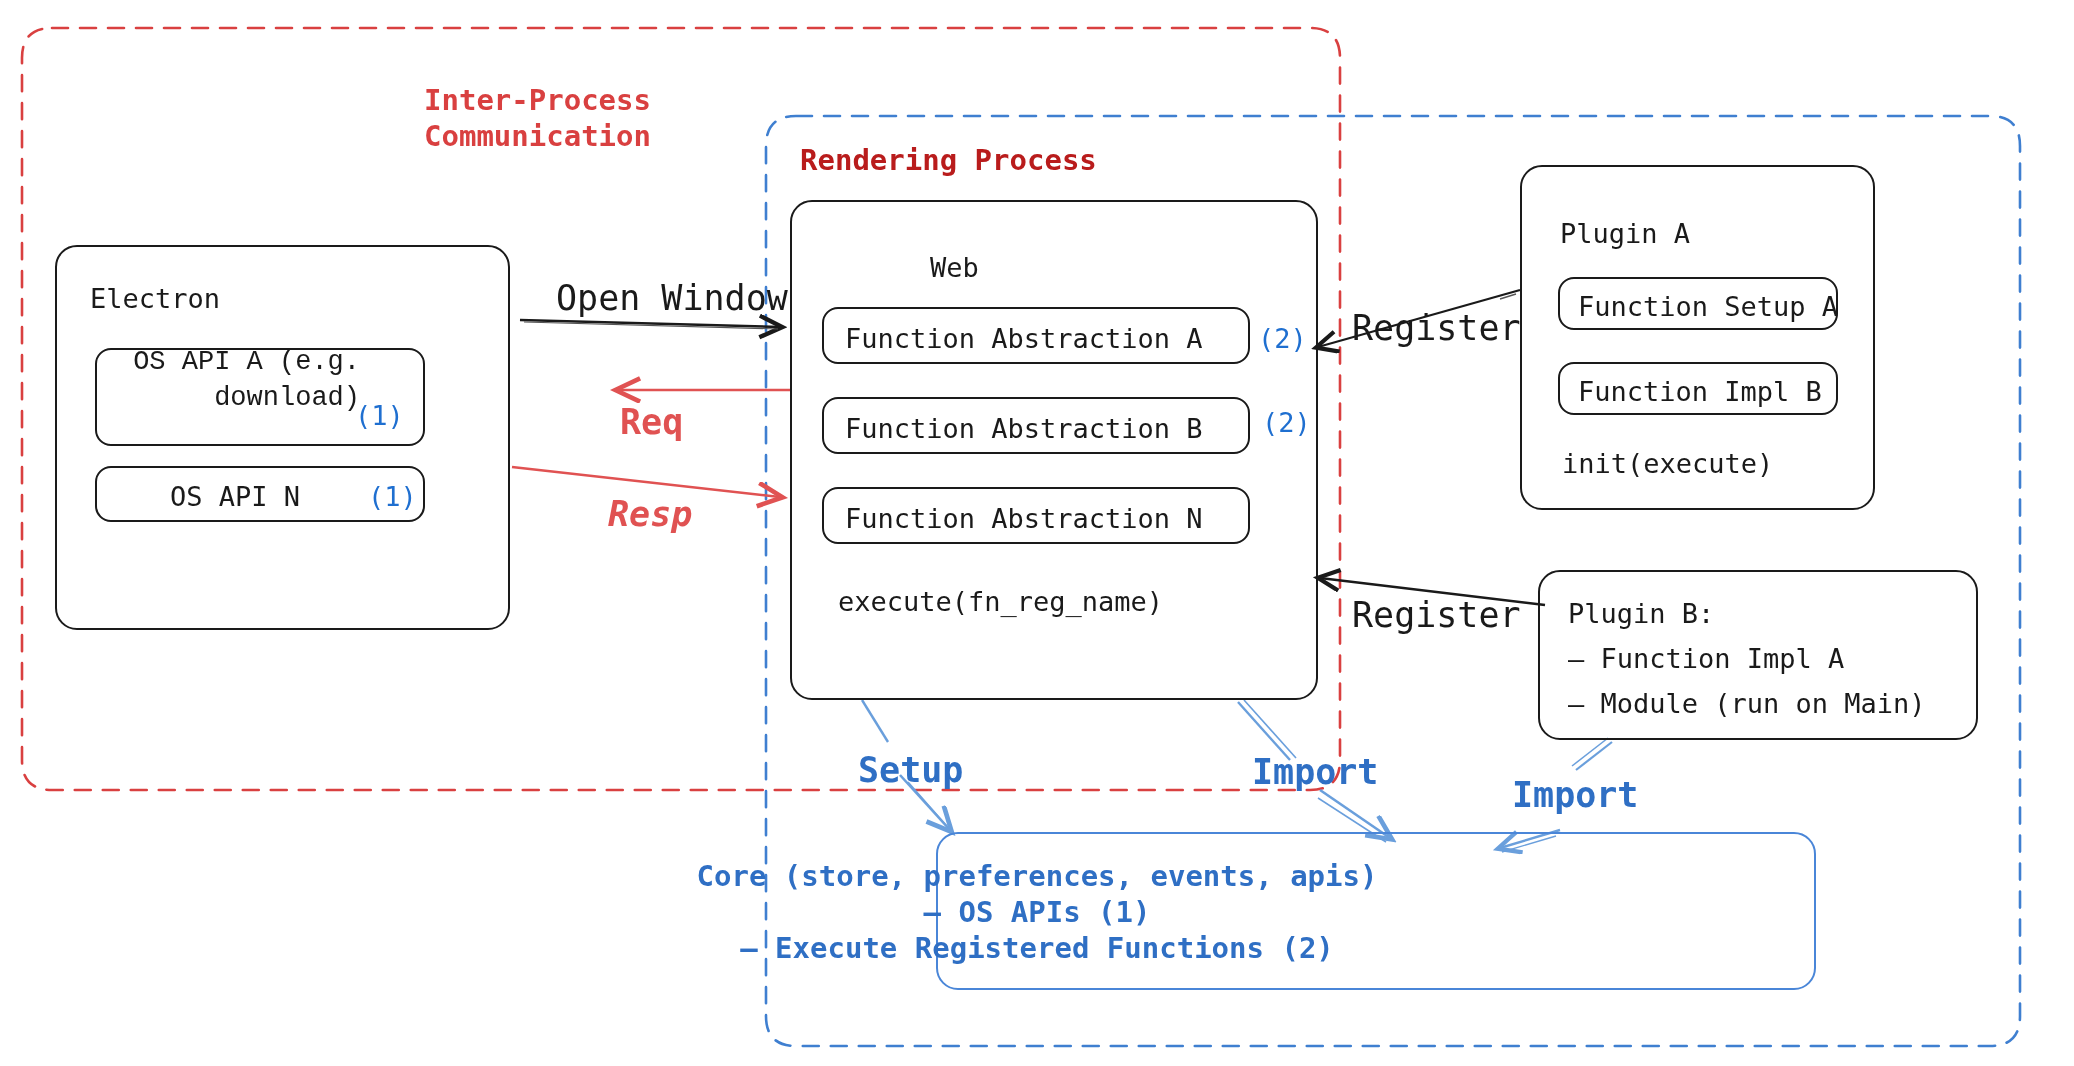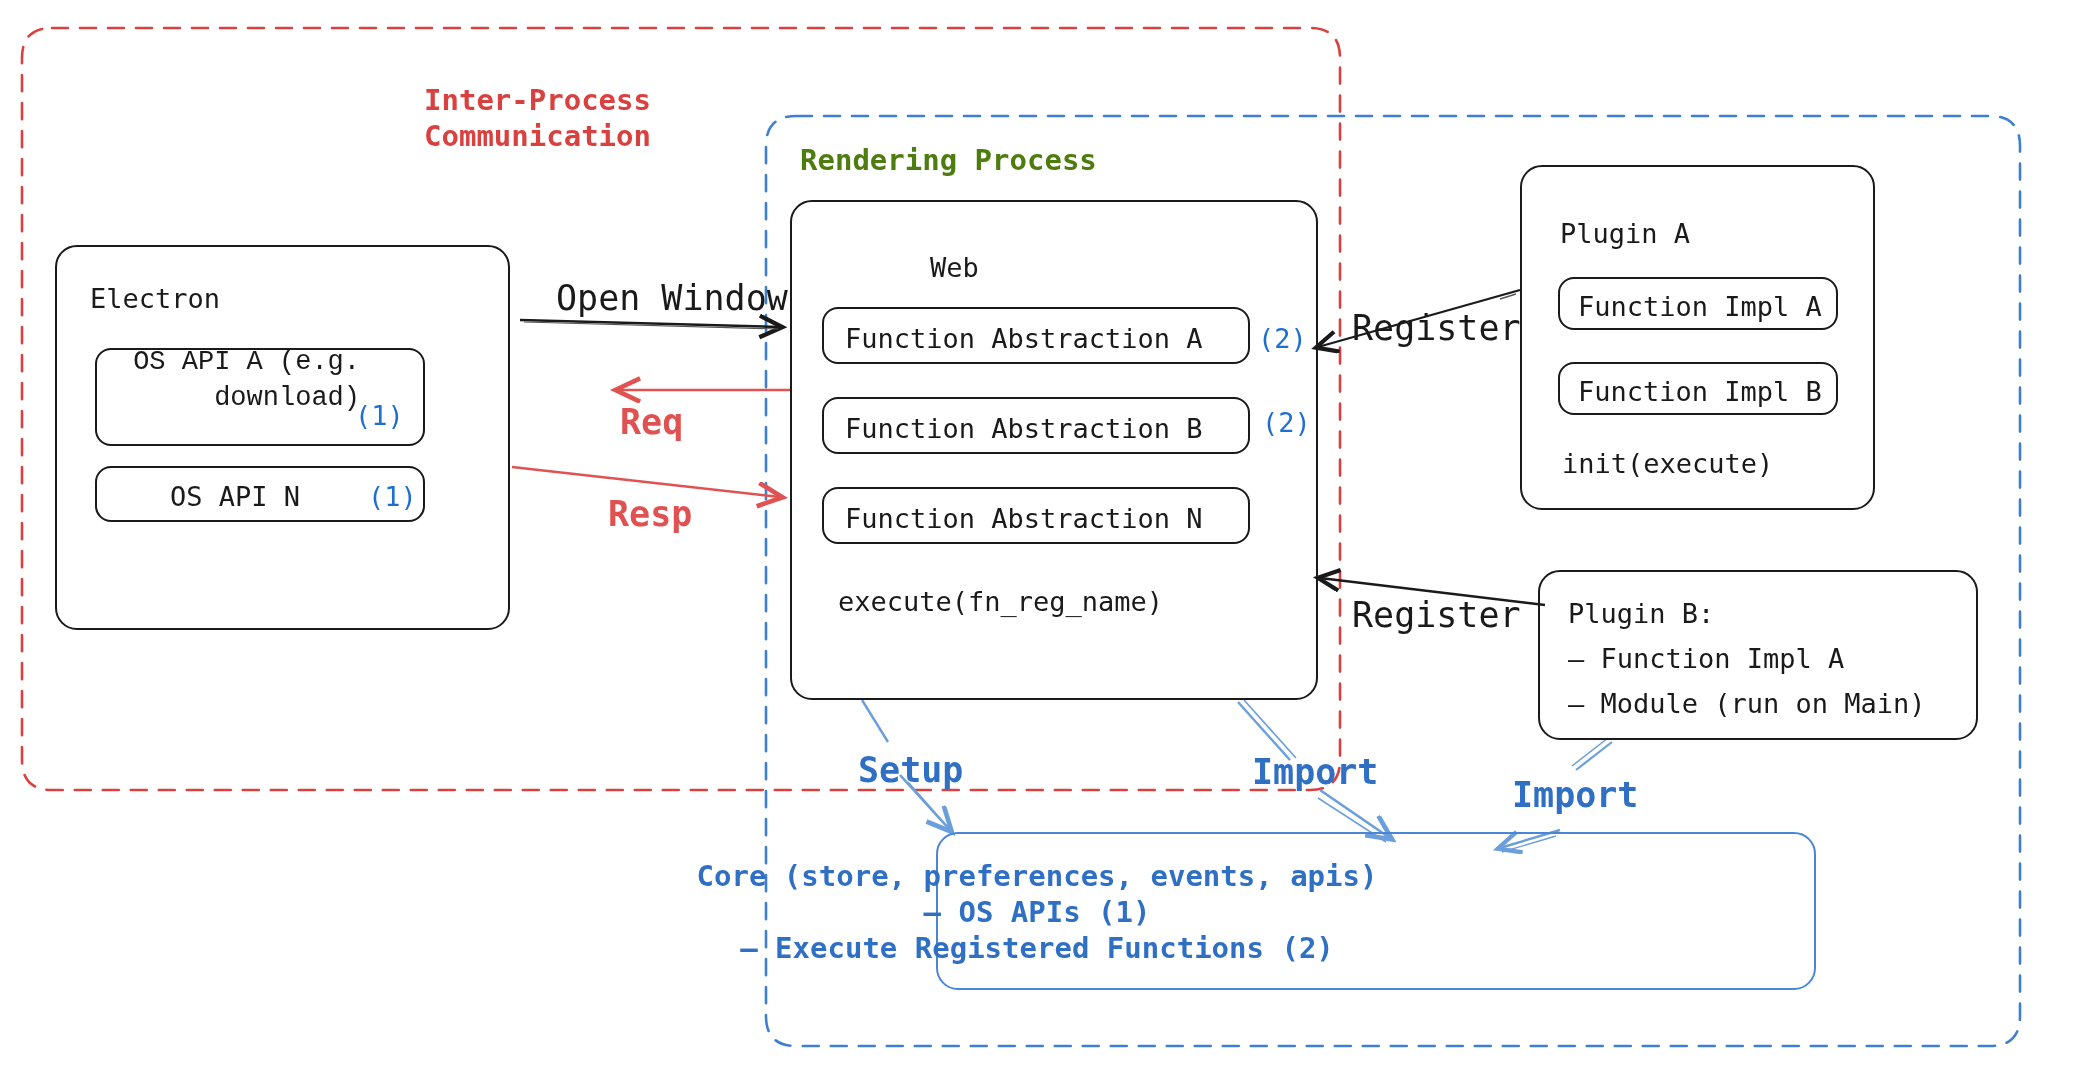--- a/index.html
+++ b/index.html
@@ -18,21 +18,21 @@
   }
   .box.inner{border-width:2px;border-radius:16px;}
 
   .lbl{
     position:absolute;white-space:pre;color:#1a1a1a;
     font-family:"DejaVu Sans Mono","Liberation Mono",monospace;
   }
   .ttl{font-size:27px;}
   .body-t{font-size:27px;}
   .blue{color:#1f6fd0;}
-  .blueheavy{color:#4d7c0f;font-weight:bold;}
+  .blueheavy{color:#b91c1c;font-weight:bold;}
   .red{color:#d94040;font-weight:bold;}
 
   .core-box{
     position:absolute;box-sizing:border-box;
     border:2.5px solid #4a86d8;border-radius:22px;background:transparent;
   }
   .core-text{
     position:absolute;left:0;width:100%;text-align:center;
     color:#2f6fc4;font-weight:bold;font-size:29px;line-height:36px;
     white-space:pre;
@@ -143,39 +143,39 @@
 
   <div class="box inner" style="left:822px;top:487px;width:428px;height:57px;"></div>
   <div class="lbl body-t" style="left:845px;top:503px;">Function Abstraction N</div>
 
   <div class="lbl body-t" style="left:838px;top:586px;">execute(fn_reg_name)</div>
 
   <div class="box" style="left:1520px;top:165px;width:355px;height:345px;"></div>
   <div class="lbl ttl" style="left:1560px;top:218px;">Plugin A</div>
 
   <div class="box inner" style="left:1558px;top:277px;width:280px;height:53px;"></div>
-  <div class="lbl body-t" style="left:1578px;top:291px;">Function Impl A</div>
+  <div class="lbl body-t" style="left:1578px;top:291px;">Function Setup A</div>
 
   <div class="box inner" style="left:1558px;top:362px;width:280px;height:53px;"></div>
   <div class="lbl body-t" style="left:1578px;top:376px;">Function Impl B</div>
 
   <div class="lbl body-t" style="left:1562px;top:448px;">init(execute)</div>
 
   <div class="box" style="left:1538px;top:570px;width:440px;height:170px;"></div>
   <div class="lbl body-t" style="left:1568px;top:598px;">Plugin B:</div>
   <div class="lbl body-t" style="left:1568px;top:643px;">– Function Impl A</div>
   <div class="lbl body-t" style="left:1568px;top:688px;">– Module (run on Main)</div>
 
   <div class="core-box" style="left:936px;top:832px;width:880px;height:158px;"></div>
   <div class="core-text" style="top:858px;">Core (store, preferences, events, apis)</div>
   <div class="core-text" style="top:894px;">– OS APIs (1)</div>
   <div class="core-text" style="top:930px;">– Execute Registered Functions (2)</div>
 
   <div class="arrow-lbl k" style="left:556px;top:278px;">Open Window</div>
   <div class="arrow-lbl r" style="left:620px;top:370px;">Req</div>
-  <div class="arrow-lbl r" style="left:608px;top:462px;">Resp</div>
+  <div class="arrow-lbl r" style="left:608px;top:462px;font-style:italic;">Resp</div>
   <div class="arrow-lbl k" style="left:1352px;top:308px;">Register</div>
   <div class="arrow-lbl k" style="left:1352px;top:595px;">Register</div>
   <div class="arrow-lbl b" style="left:858px;top:750px;">Setup</div>
   <div class="arrow-lbl b" style="left:1252px;top:752px;">Import</div>
   <div class="arrow-lbl b" style="left:1512px;top:775px;">Import</div>
 
 </div>
 
 </body></html>

